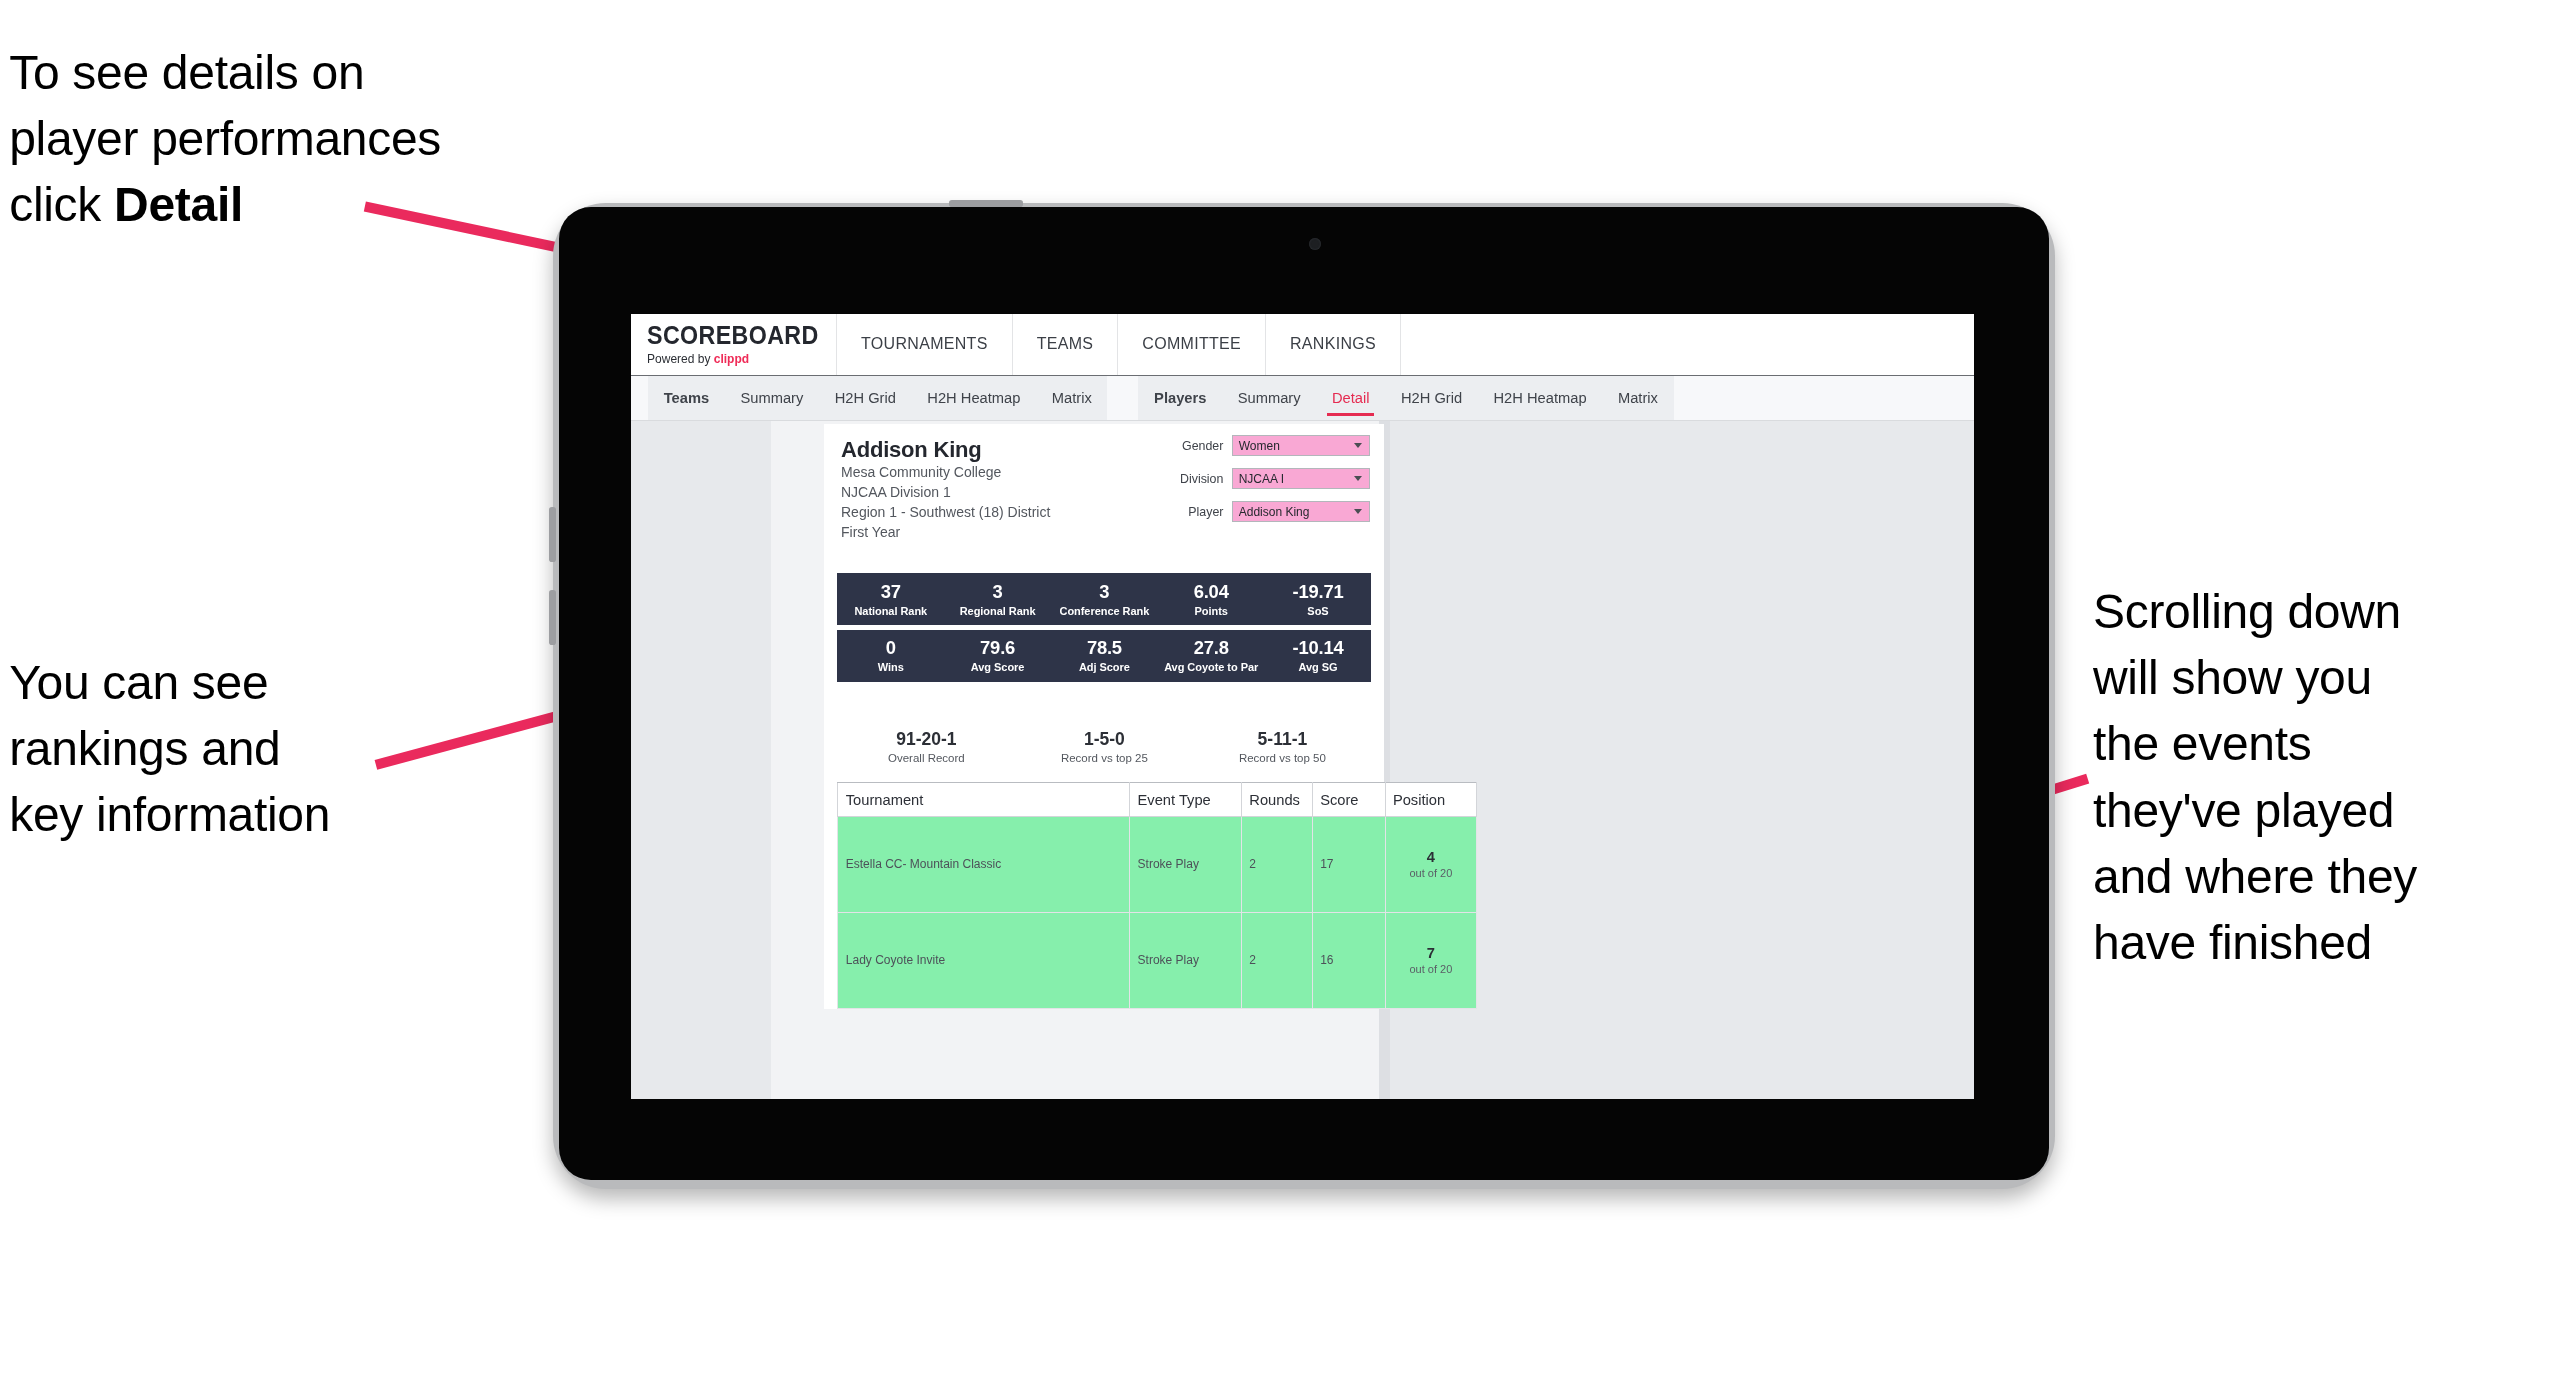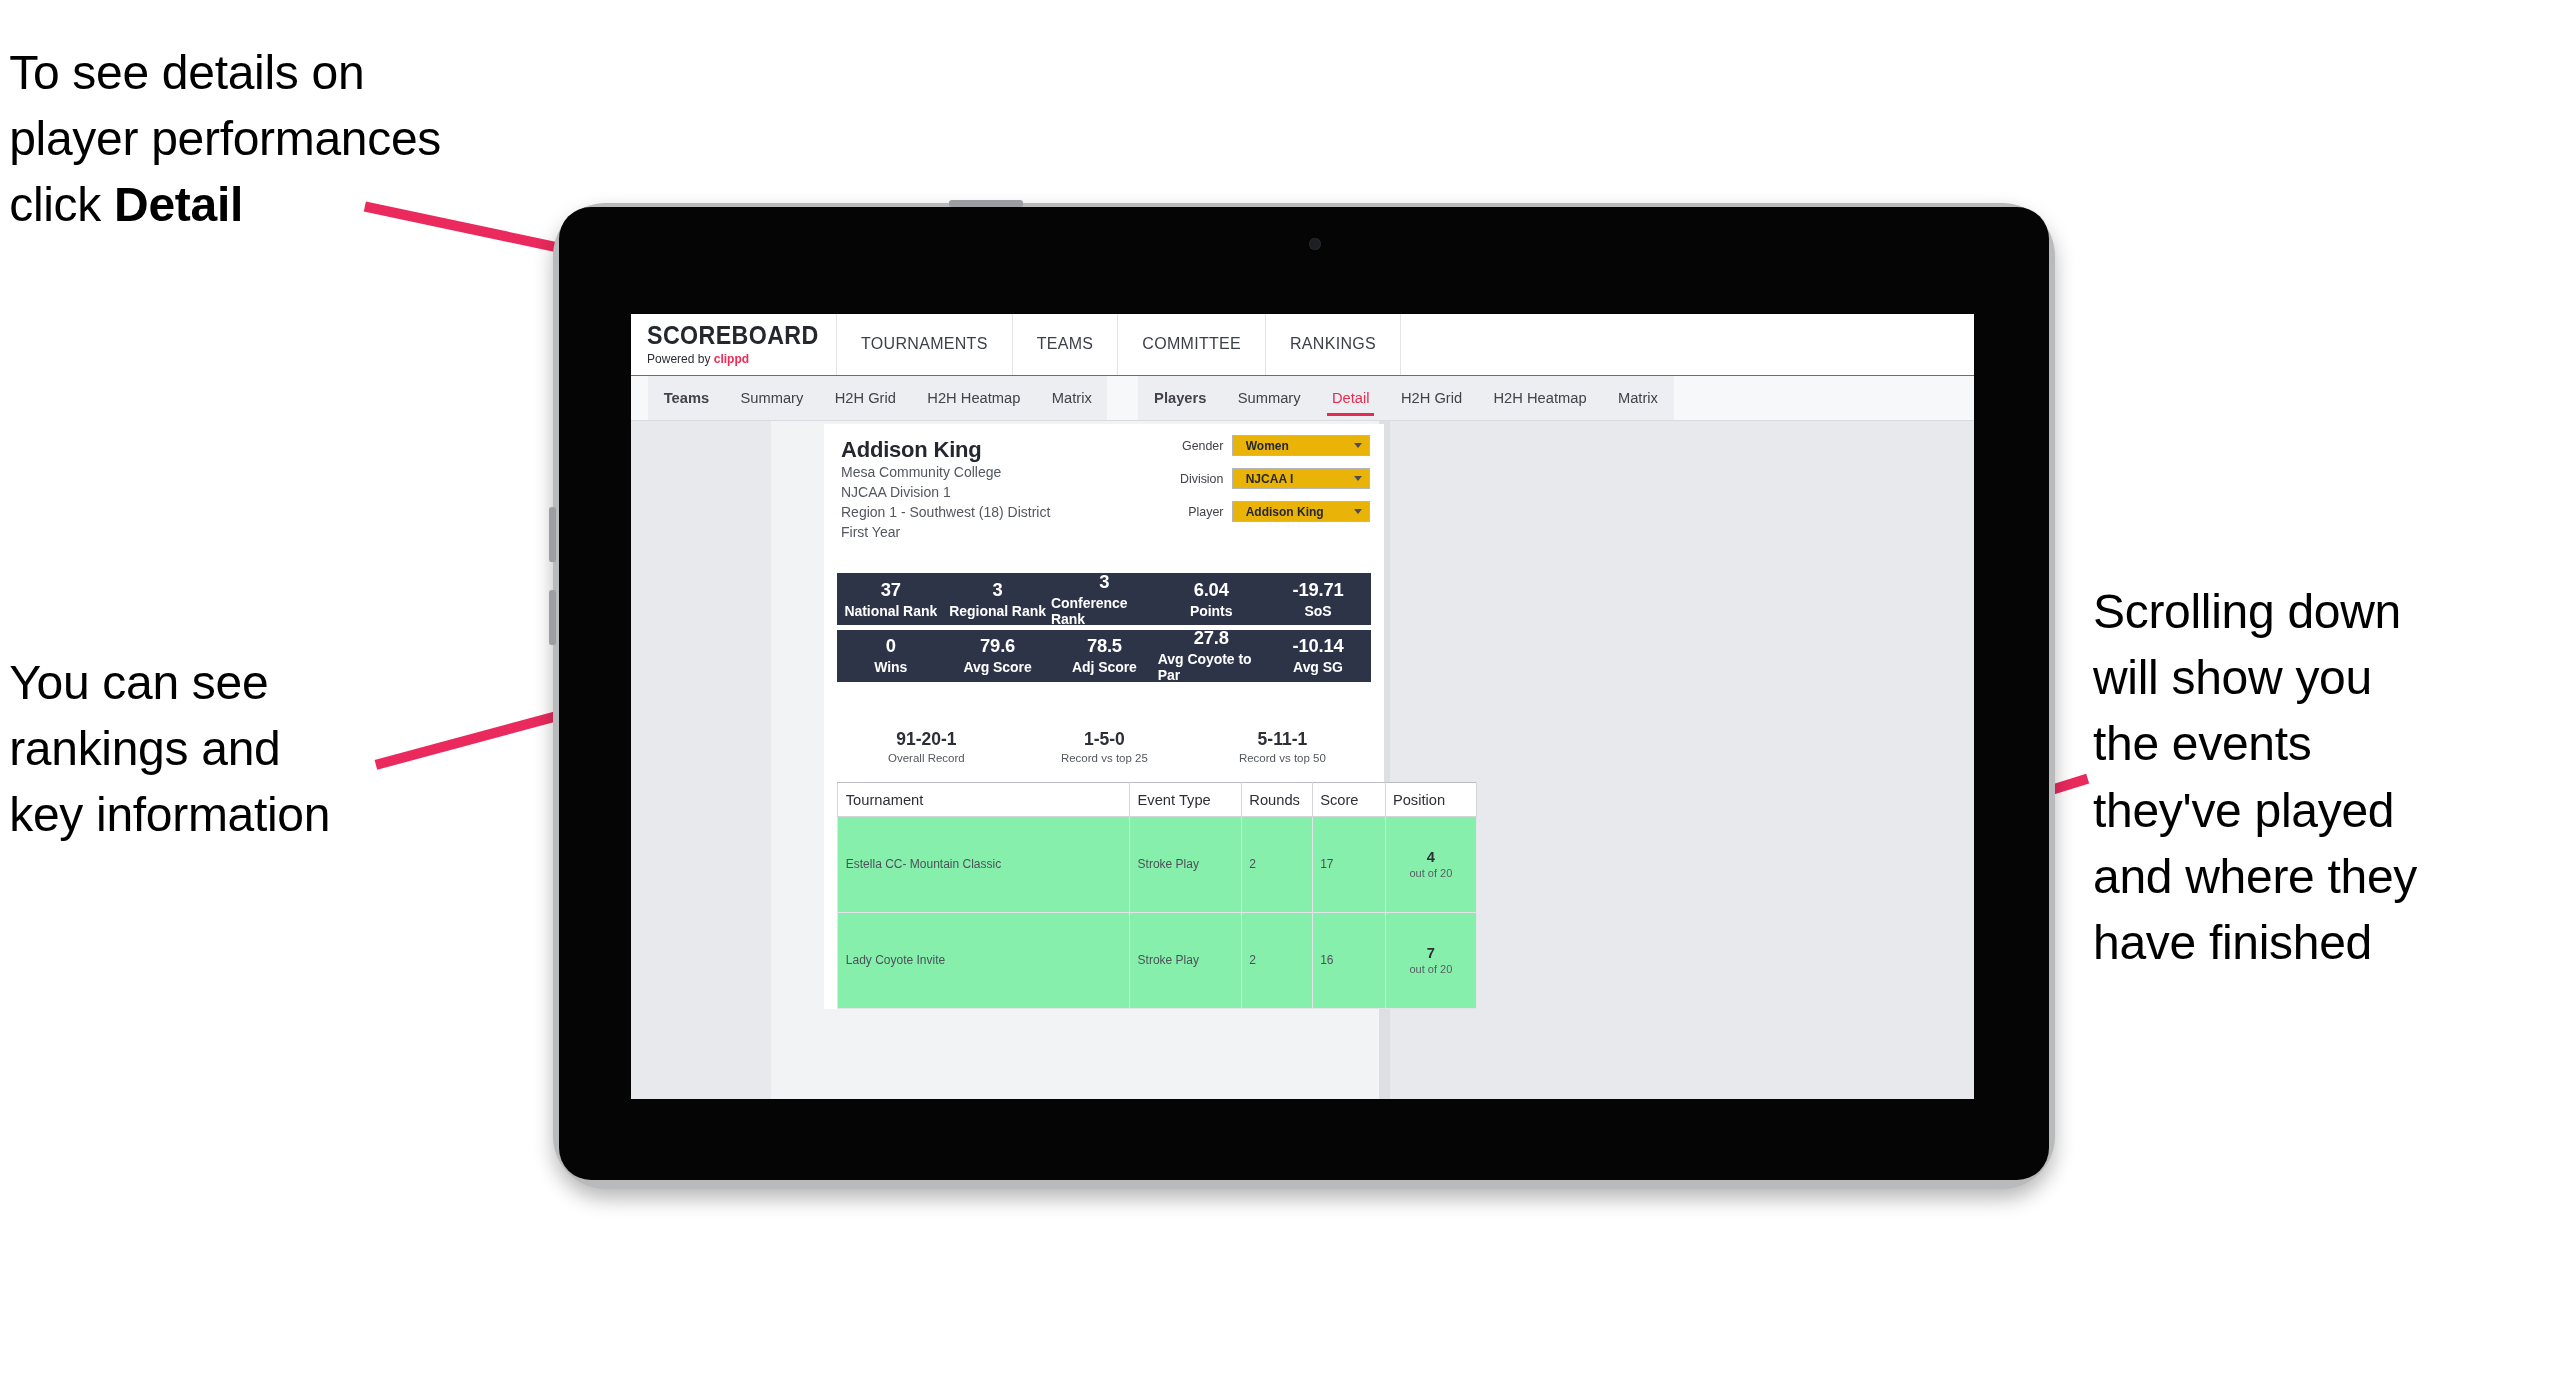--- a/index.html
+++ b/index.html
@@ -233,30 +233,29 @@
   }
   .filter-label {
     font-size: 12.4px;
     color: #3f434a;
     margin-right: 8.3px;
     white-space: nowrap;
   }
   .filter-select {
     width: 138px;
     height: 21px;
-    background: #eab308;
+    background: #f9a8d4;
     border: 0.9px solid #b3b6bb;
     display: flex;
     align-items: center;
-    padding: 0 13px;
+    padding: 0 6px;
     font-size: 12px;
     color: #25282e;
     position: relative;
     box-sizing: border-box;
-    font-weight: bold;
   }
   .filter-select .caret {
     position: absolute;
     right: 6.4px;
     width: 0; height: 0;
     border-left: 4.1px solid transparent;
     border-right: 4.1px solid transparent;
     border-top: 5px solid #4a4d53;
   }
 
@@ -276,21 +275,21 @@
     justify-content: center;
   }
   .band-val {
     font-size: 18.4px;
     font-weight: 700;
     color: #ffffff;
     line-height: 1.1;
     letter-spacing: -0.2px;
   }
   .band-lab {
-    font-size: 14px;
+    font-size: 11px;
     font-weight: 700;
     color: #ffffff;
     margin-top: 2.8px;
     letter-spacing: -0.05px;
   }
 
   
   #records {
     display: flex;
     margin: 11px 13px 0 13px;

